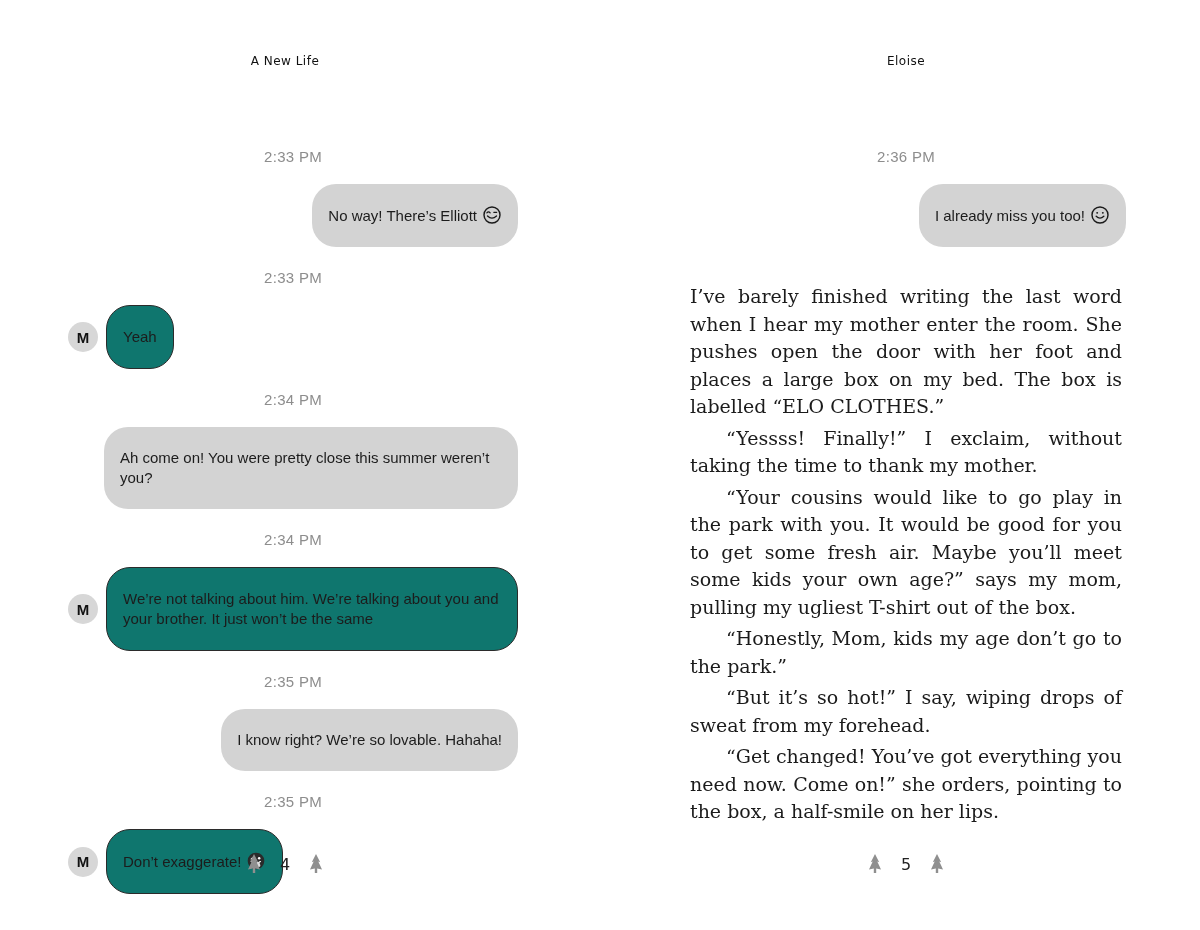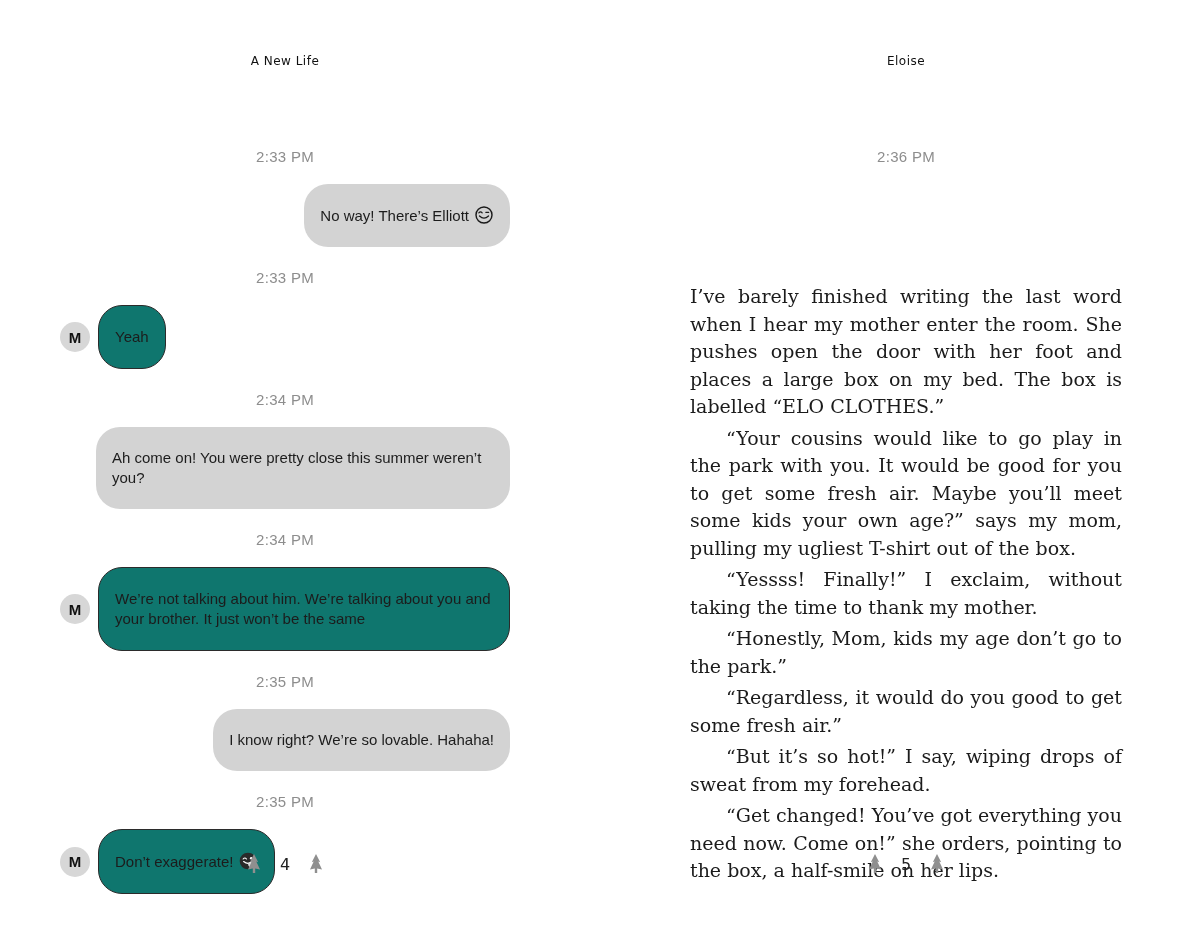--- a/index.html
+++ b/index.html
@@ -8,21 +8,21 @@
   .page{position:absolute;top:0;height:930px;width:600px;}
   .page-left{left:0;}
   .page-right{left:600px;}
 
   .page-header{position:absolute;top:54px;text-align:center;font-family:"DejaVu Sans",sans-serif;
                font-size:12px;letter-spacing:.5px;color:#111;}
   .page-left .page-header{left:60px;width:450px;}
   .page-right .page-header{left:86px;width:440px;}
 
   .chat{position:absolute;top:147px;}
-  .page-left .chat{left:60px;width:450px;}
+  .page-left .chat{left:68px;width:450px;}
   .page-right .chat{left:86px;width:440px;}
 
   .timestamp{text-align:center;color:var(--timestamp,#8d8d8d);font-size:15px;line-height:20px;
              letter-spacing:.3px;margin:21px 0 17px;}
   .msg-group:first-child .timestamp{margin-top:0;}
 
   .msg-row{display:flex;align-items:center;}
   .msg-row.sent{justify-content:flex-end;}
   .bubble{font-size:15px;line-height:20px;padding:21px 16px;border-radius:24px;max-width:382px;
           color:var(--text,#1c1c1c);}
@@ -118,28 +118,35 @@
           </svg>
         </span>
     </div>
   </div>
 
   <div class="page page-right">
     <div class="page-header">Eloise</div>
     <div class="chat">
         <div class="msg-group">
           <div class="timestamp">2:36 PM</div>
+          <div class="msg-row sent">
+            <div class="bubble sent">I already miss you too!<span class="emoji"><svg viewBox="0 0 24 24">
+                  <circle cx="12" cy="12" r="9.6" fill="none" stroke="#1a1a1a" stroke-width="1.7"></circle>
+                  <circle cx="8.6" cy="9.4" r="1.15" fill="#1a1a1a"></circle>
+                  <circle cx="15.4" cy="9.4" r="1.15" fill="#1a1a1a"></circle>
+                  <path d="M7.4 13.4 q4.6 4.6 9.2 0" fill="none" stroke="#1a1a1a" stroke-width="1.6" stroke-linecap="round"></path>
+                </svg></span></div>
+          </div>
         </div>
       </div>
     <div class="prose">
         <p class="first">I’ve barely finished writing the last word when I hear my mother enter the room. She pushes open the door with her foot and places a large box on my bed. The box is labelled “ELO CLOTHES.”</p>
+        <p>“Yessss! Finally!” I exclaim, without taking the time to thank my mother.</p>
         <p>“Your cousins would like to go play in the park with you. It would be good for you to get some fresh air. Maybe you’ll meet some kids your own age?” says my mom, pulling my ugliest T-shirt out of the box.</p>
-        <p>“Yessss! Finally!” I exclaim, without taking the time to thank my mother.</p>
         <p>“Honestly, Mom, kids my age don’t go to the park.”</p>
-        <p>“Regardless, it would do you good to get some fresh air.”</p>
         <p>“But it’s so hot!” I say, wiping drops of sweat from my forehead.</p>
         <p>“Get changed! You’ve got everything you need now. Come on!” she orders, pointing to the box, a half-smile on her lips.</p>
       </div>
     <div class="footer">
       <span class="tree">
           <svg viewBox="0 0 14 20" width="14" height="20">
             <path fill="var(--tree,#8f8f8f)" d="M7 0 L11.2 8.2 L9.3 7.6 L13 15.6 L8.2 14.6 L8.2 19 L5.8 19 L5.8 14.6 L1 15.6 L4.7 7.6 L2.8 8.2 Z"></path>
           </svg>
         </span>
       <span class="pagenum">5</span>

